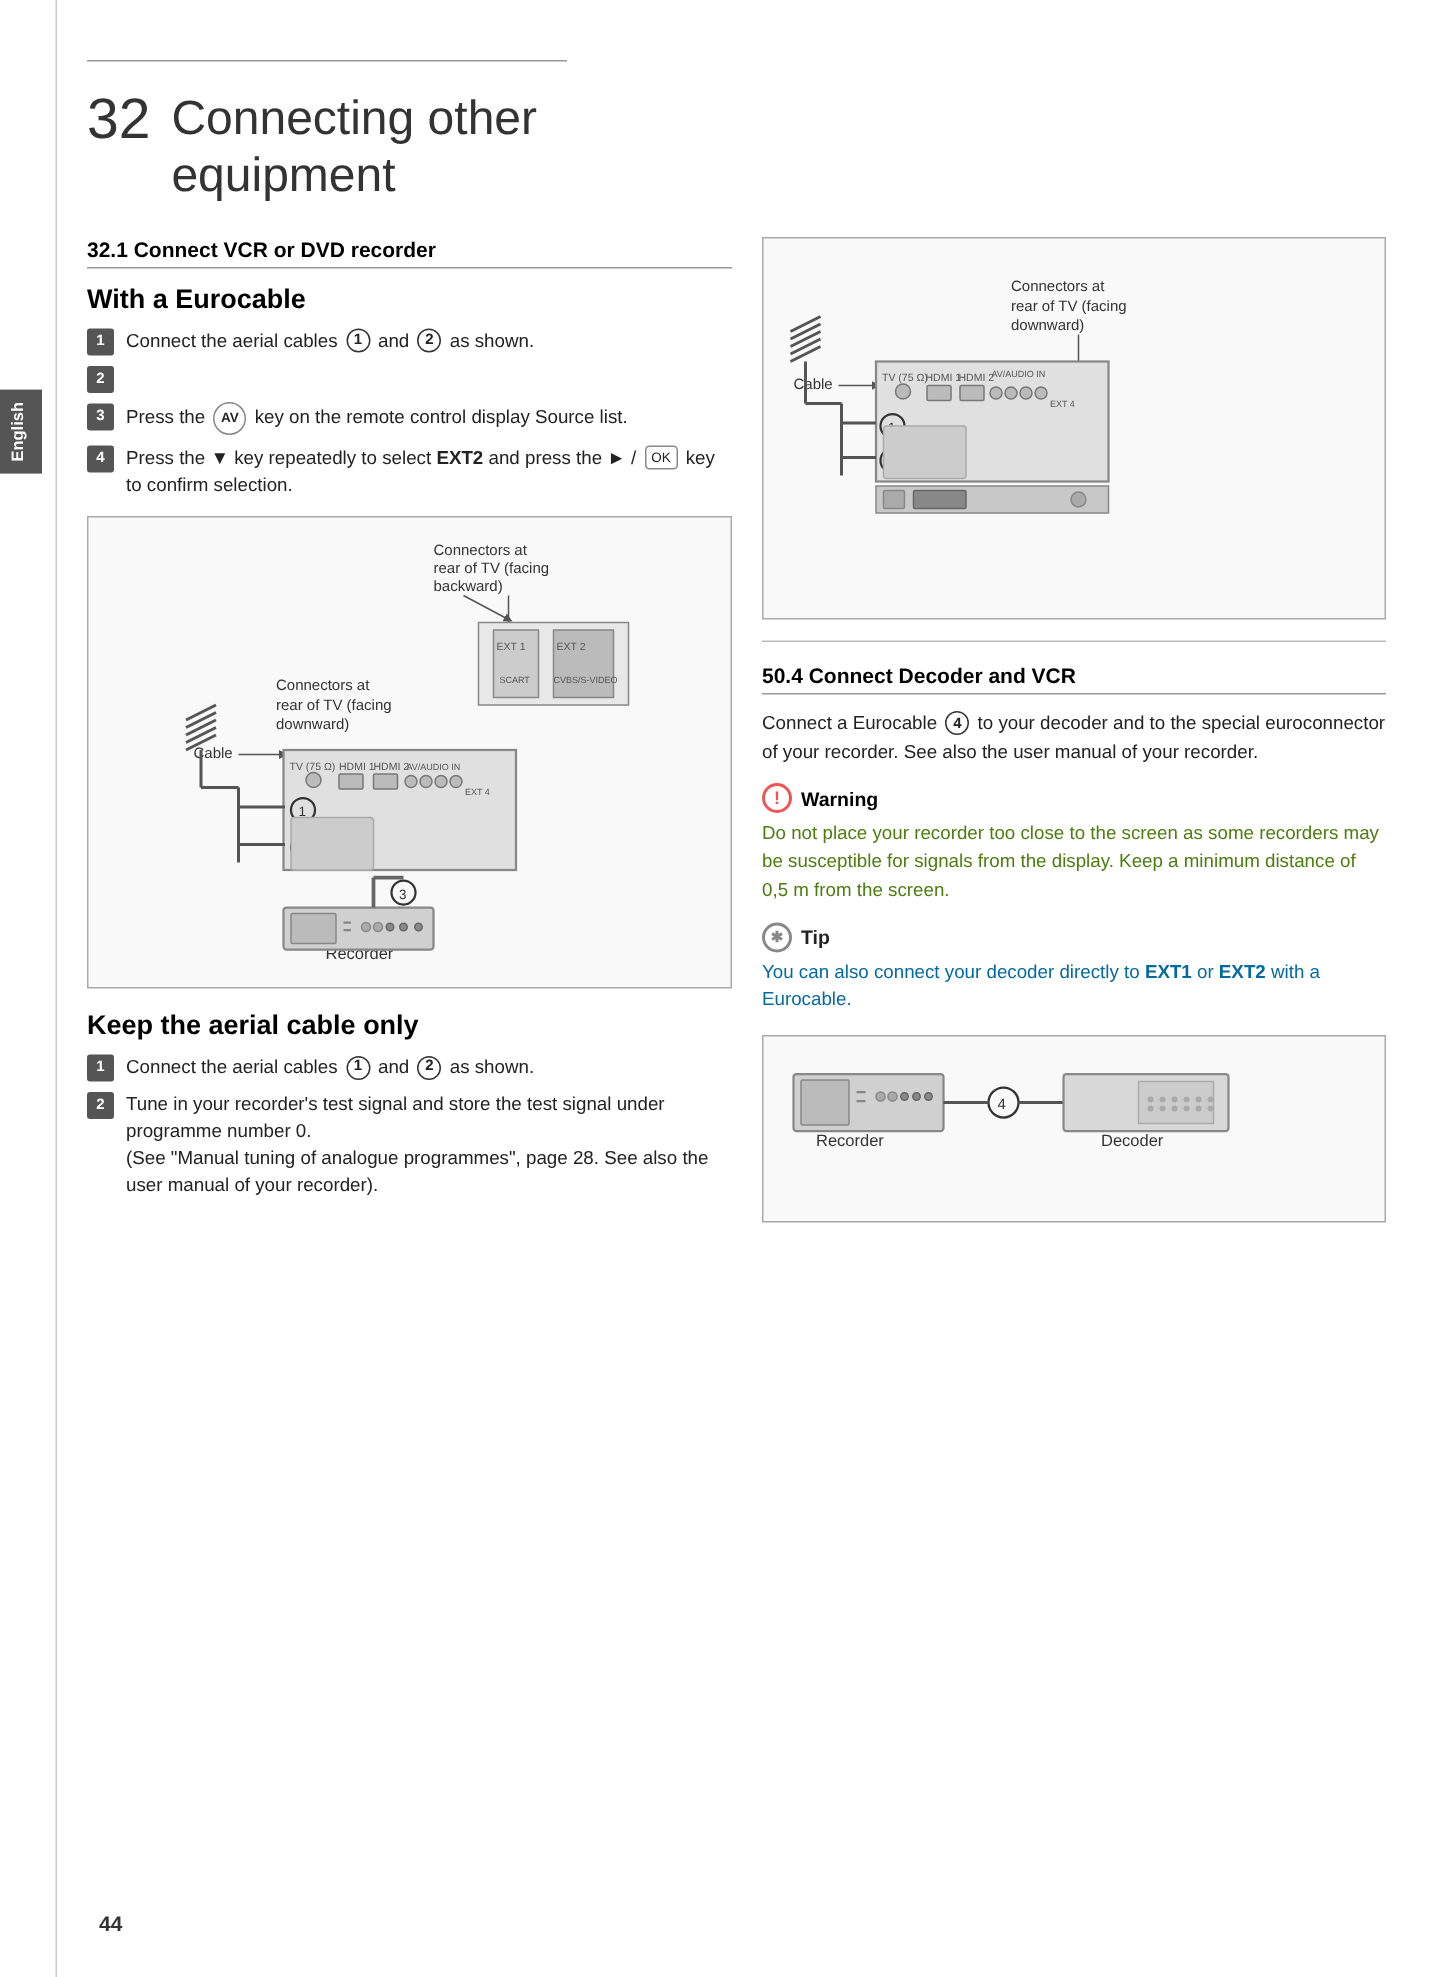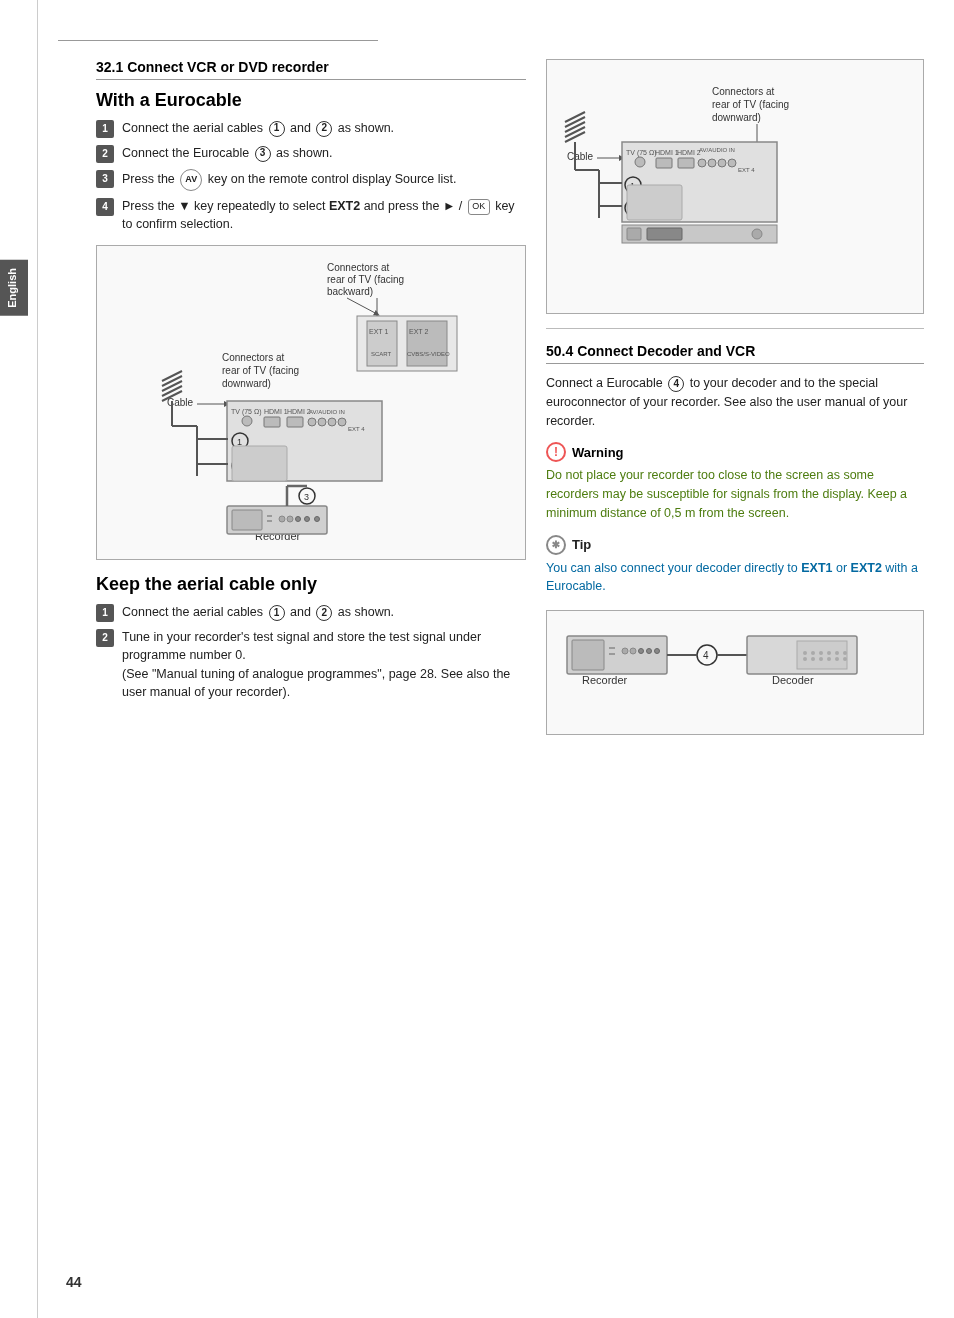--- a/index.html
+++ b/index.html
@@ -81,21 +81,20 @@
     
     .two-col {
       display: flex;
       gap: 20px;
       flex: 1;
     }
 
     .left-col {
       width: 430px;
       flex-shrink: 0;
-      margin-left: 38px;
     }
 
     .right-col {
       flex: 1;
     }
 
     
     .section-heading {
       font-size: 14px;
       font-weight: bold;
@@ -285,37 +284,40 @@
 
 <div class="page-container">
 
   <div class="sidebar">
     <div class="sidebar-label">English</div>
   </div>
 
   <div class="main-content">
     <hr class="top-rule">
 
+    <div class="chapter-title-block">
+      <span class="chapter-number">32</span>
+      <span class="chapter-title-text">Connecting other<br>equipment</span>
+    </div>
 
     <div class="two-col">
 
       <div class="left-col">
 
         <div class="section-heading">32.1  Connect VCR or DVD recorder</div>
 
         <div class="subsection-heading">With a Eurocable</div>
 
         <ul class="step-list">
           <li>
             <span class="step-num">1</span>
             <span class="step-text">Connect the aerial cables <span class="circle-num">1</span> and <span class="circle-num">2</span> as shown.</span>
           </li>
           <li>
             <span class="step-num">2</span>
-            <span class="step-text">Connect the Eurocable <span class="circle-num">3</span> as shown.</span>
           </li>
           <li>
             <span class="step-num">3</span>
             <span class="step-text">Press the <span class="key-box">AV</span> key on the remote control display Source list.</span>
           </li>
           <li>
             <span class="step-num">4</span>
             <span class="step-text">Press the ▼ key repeatedly to select <span class="ext-label">EXT2</span> and press the ► / <span class="key-ok">OK</span> key to confirm selection.</span>
           </li>
         </ul>

